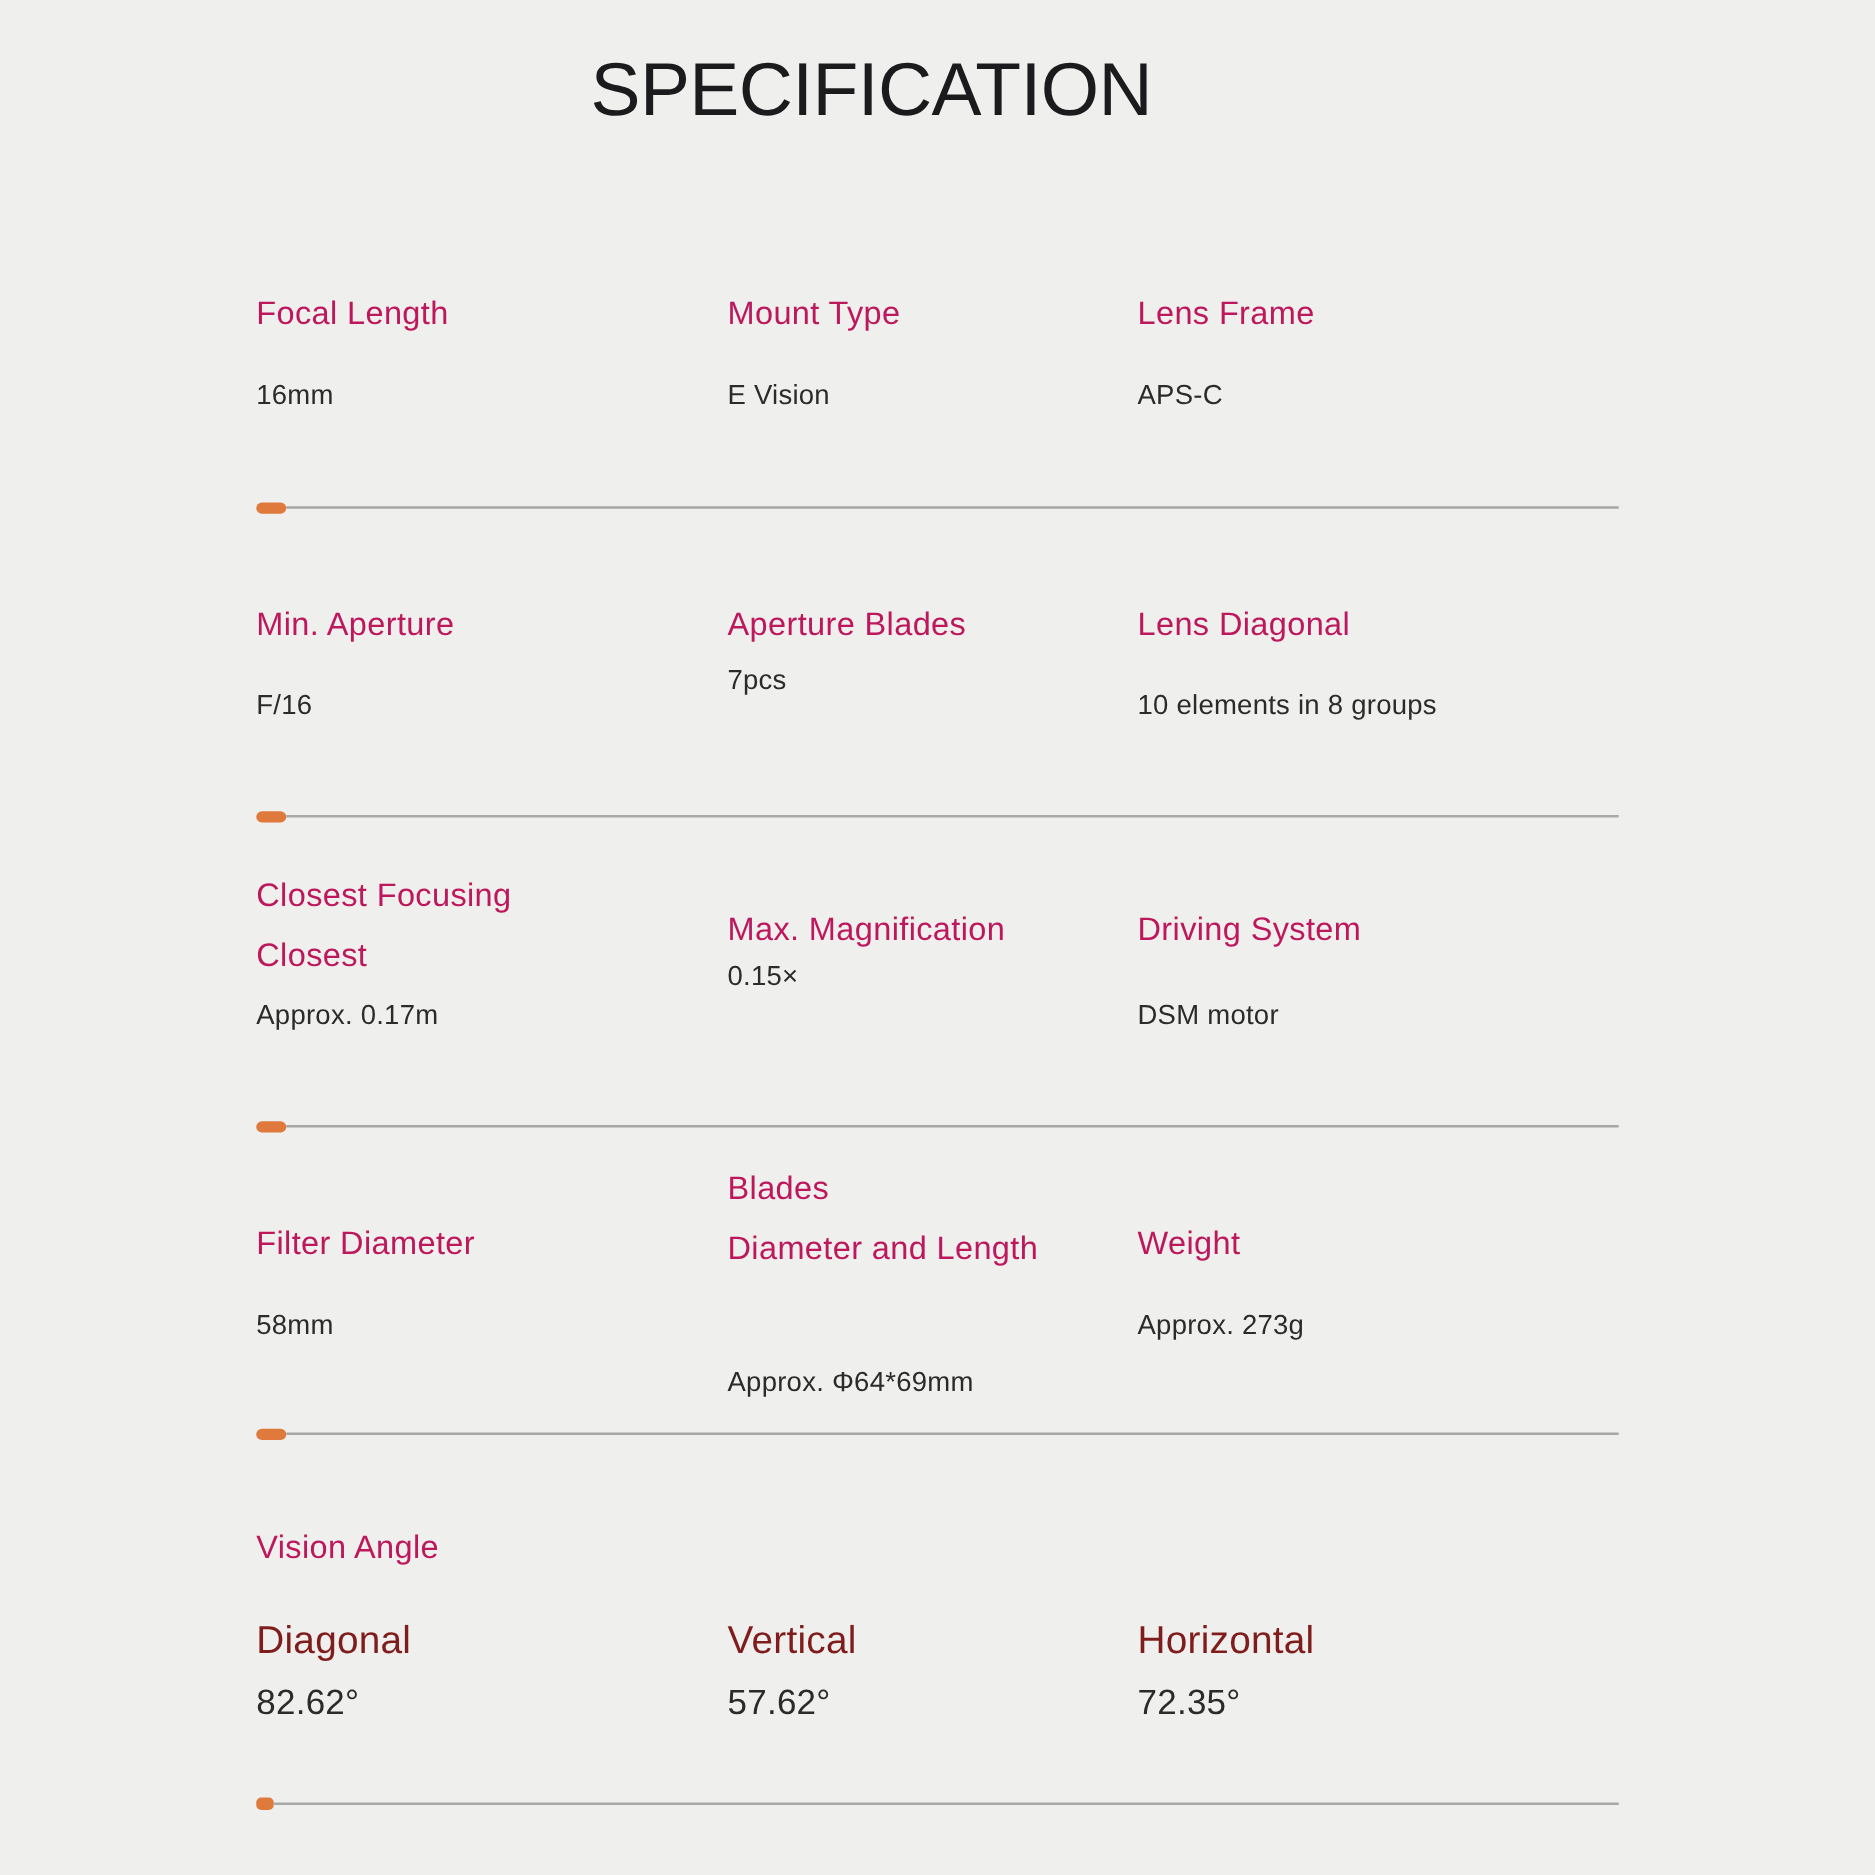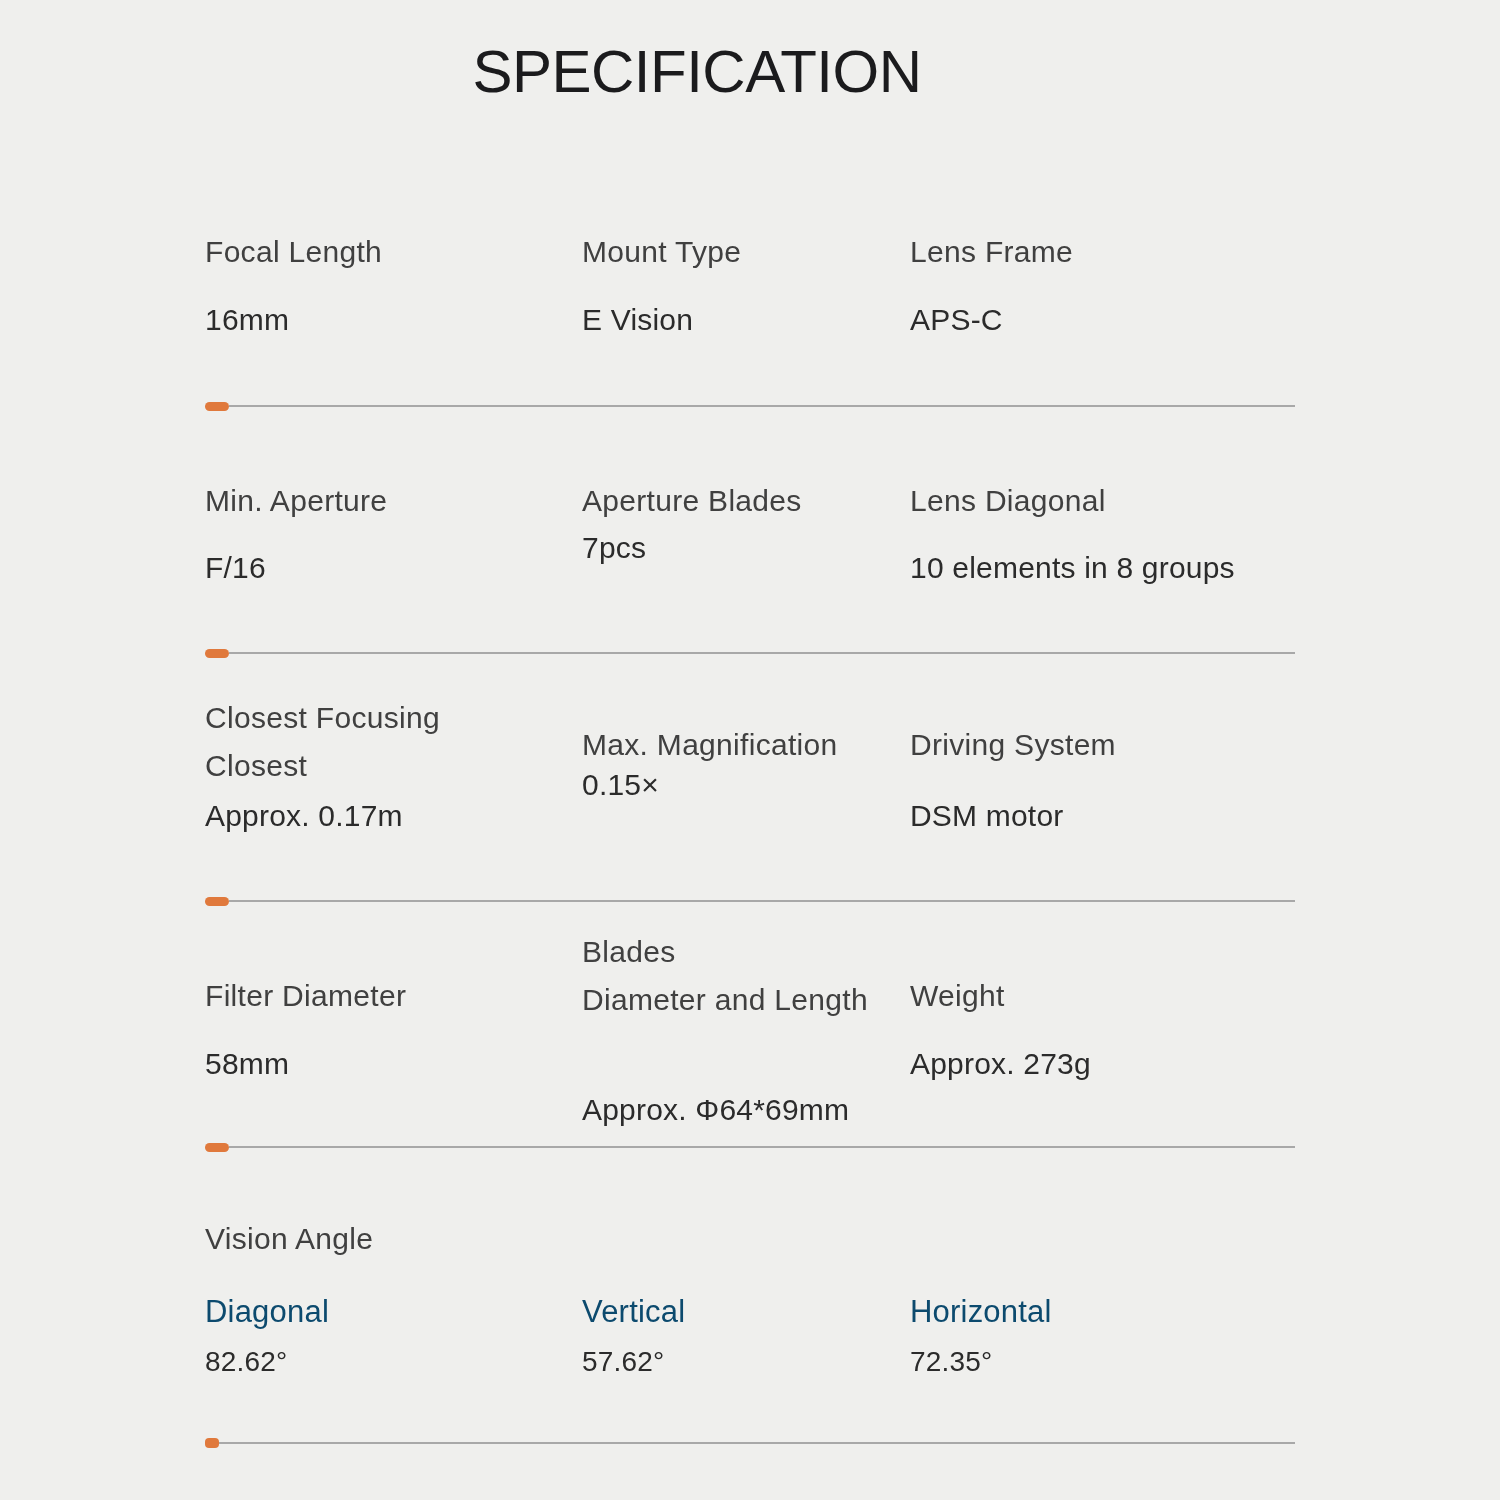--- a/index.html
+++ b/index.html
@@ -11,31 +11,31 @@
     overflow:hidden;
   }
   .title{
     position:absolute;top:42px;left:0;width:1394px;margin:0;
     text-align:center;
     font-size:60px;font-weight:400;letter-spacing:-0.5px;
     color:#1B1B1D;line-height:1;
   }
   .lbl{
     position:absolute;
-    font-size:30px;color:#404040;
+    font-size:26px;color:#be185d;
     line-height:1;white-space:nowrap;letter-spacing:.3px;
   }
   .val{
     position:absolute;
-    font-size:30px;color:#2B2B2B;
+    font-size:22px;color:#2B2B2B;
     line-height:1;white-space:nowrap;letter-spacing:.2px;
   }
   .sublbl{
     position:absolute;
-    font-size:31px;color:#0c4a6e;
+    font-size:31px;color:#7f1d1d;
     line-height:1;white-space:nowrap;letter-spacing:.2px;
   }
   .ang{
     position:absolute;
     font-size:28px;color:#2B2B2B;
     line-height:1;white-space:nowrap;letter-spacing:.2px;
   }
   .c1{left:205px}
   .c2{left:582px}
   .c3{left:910px}

